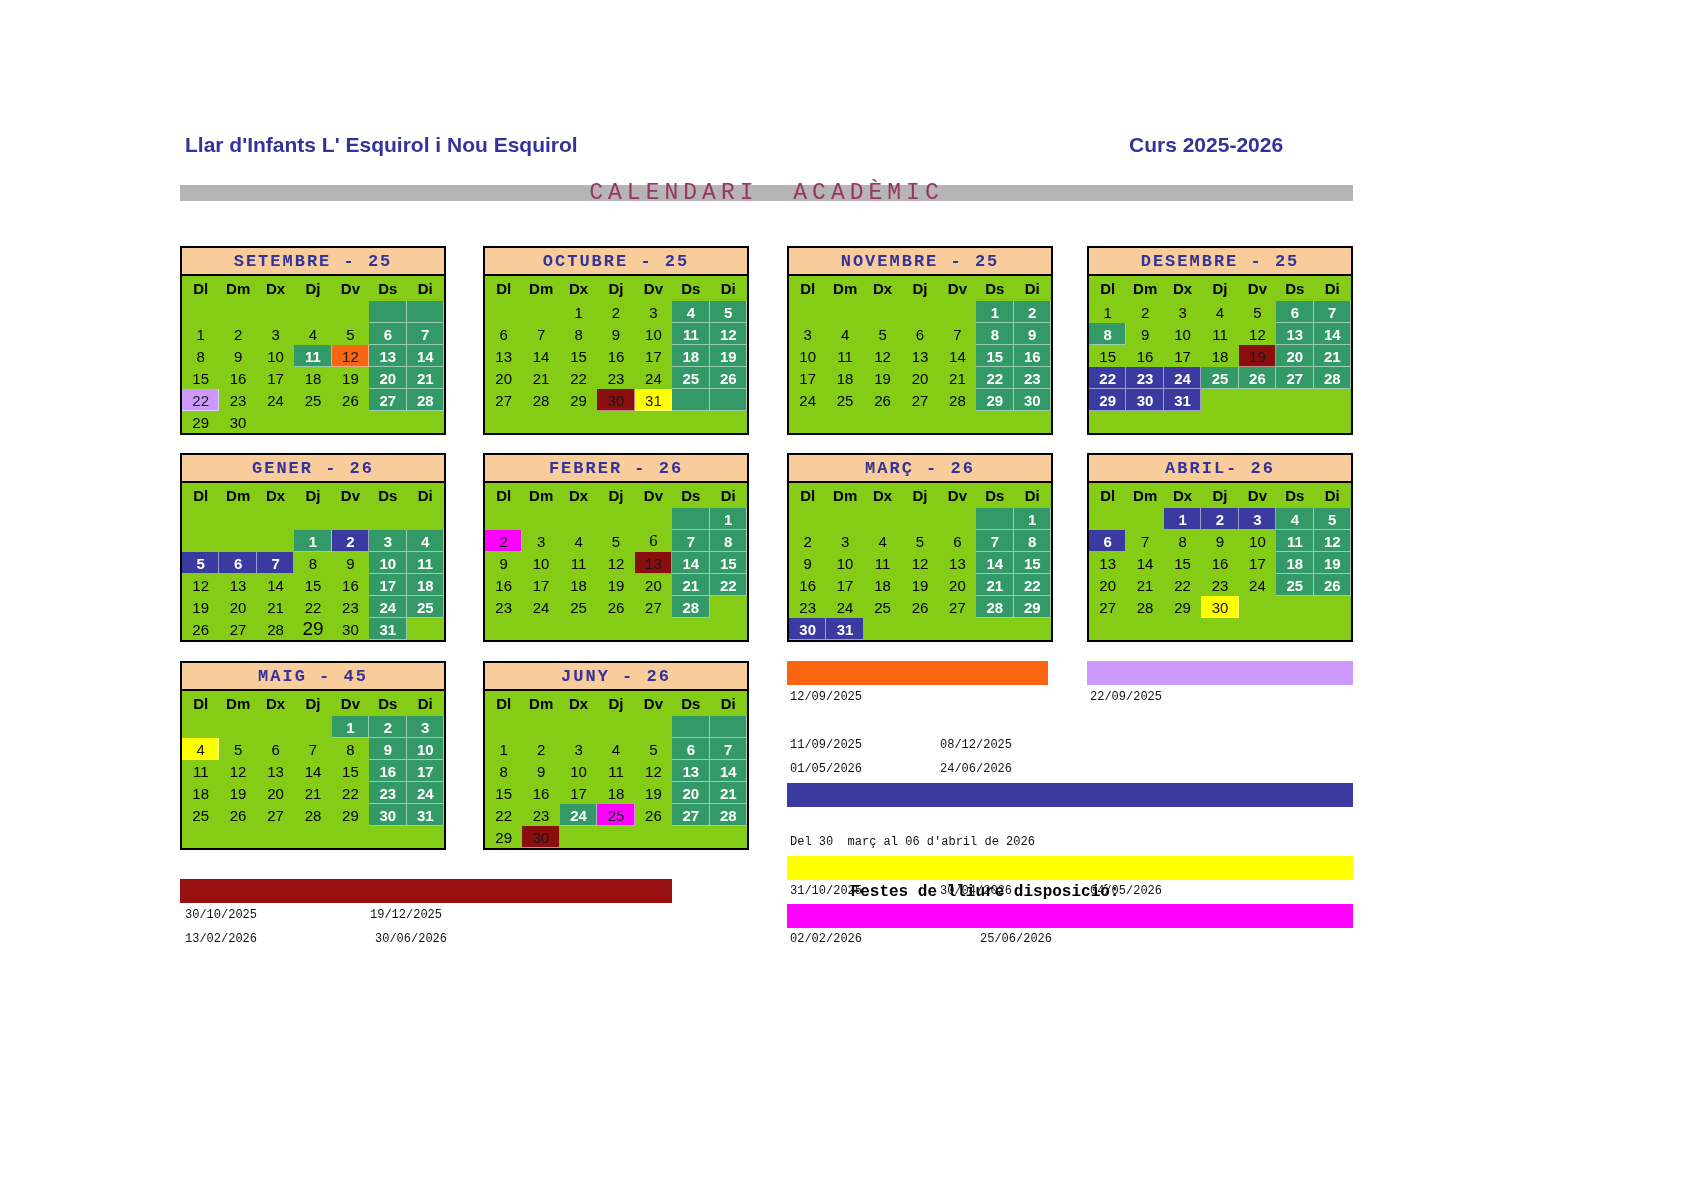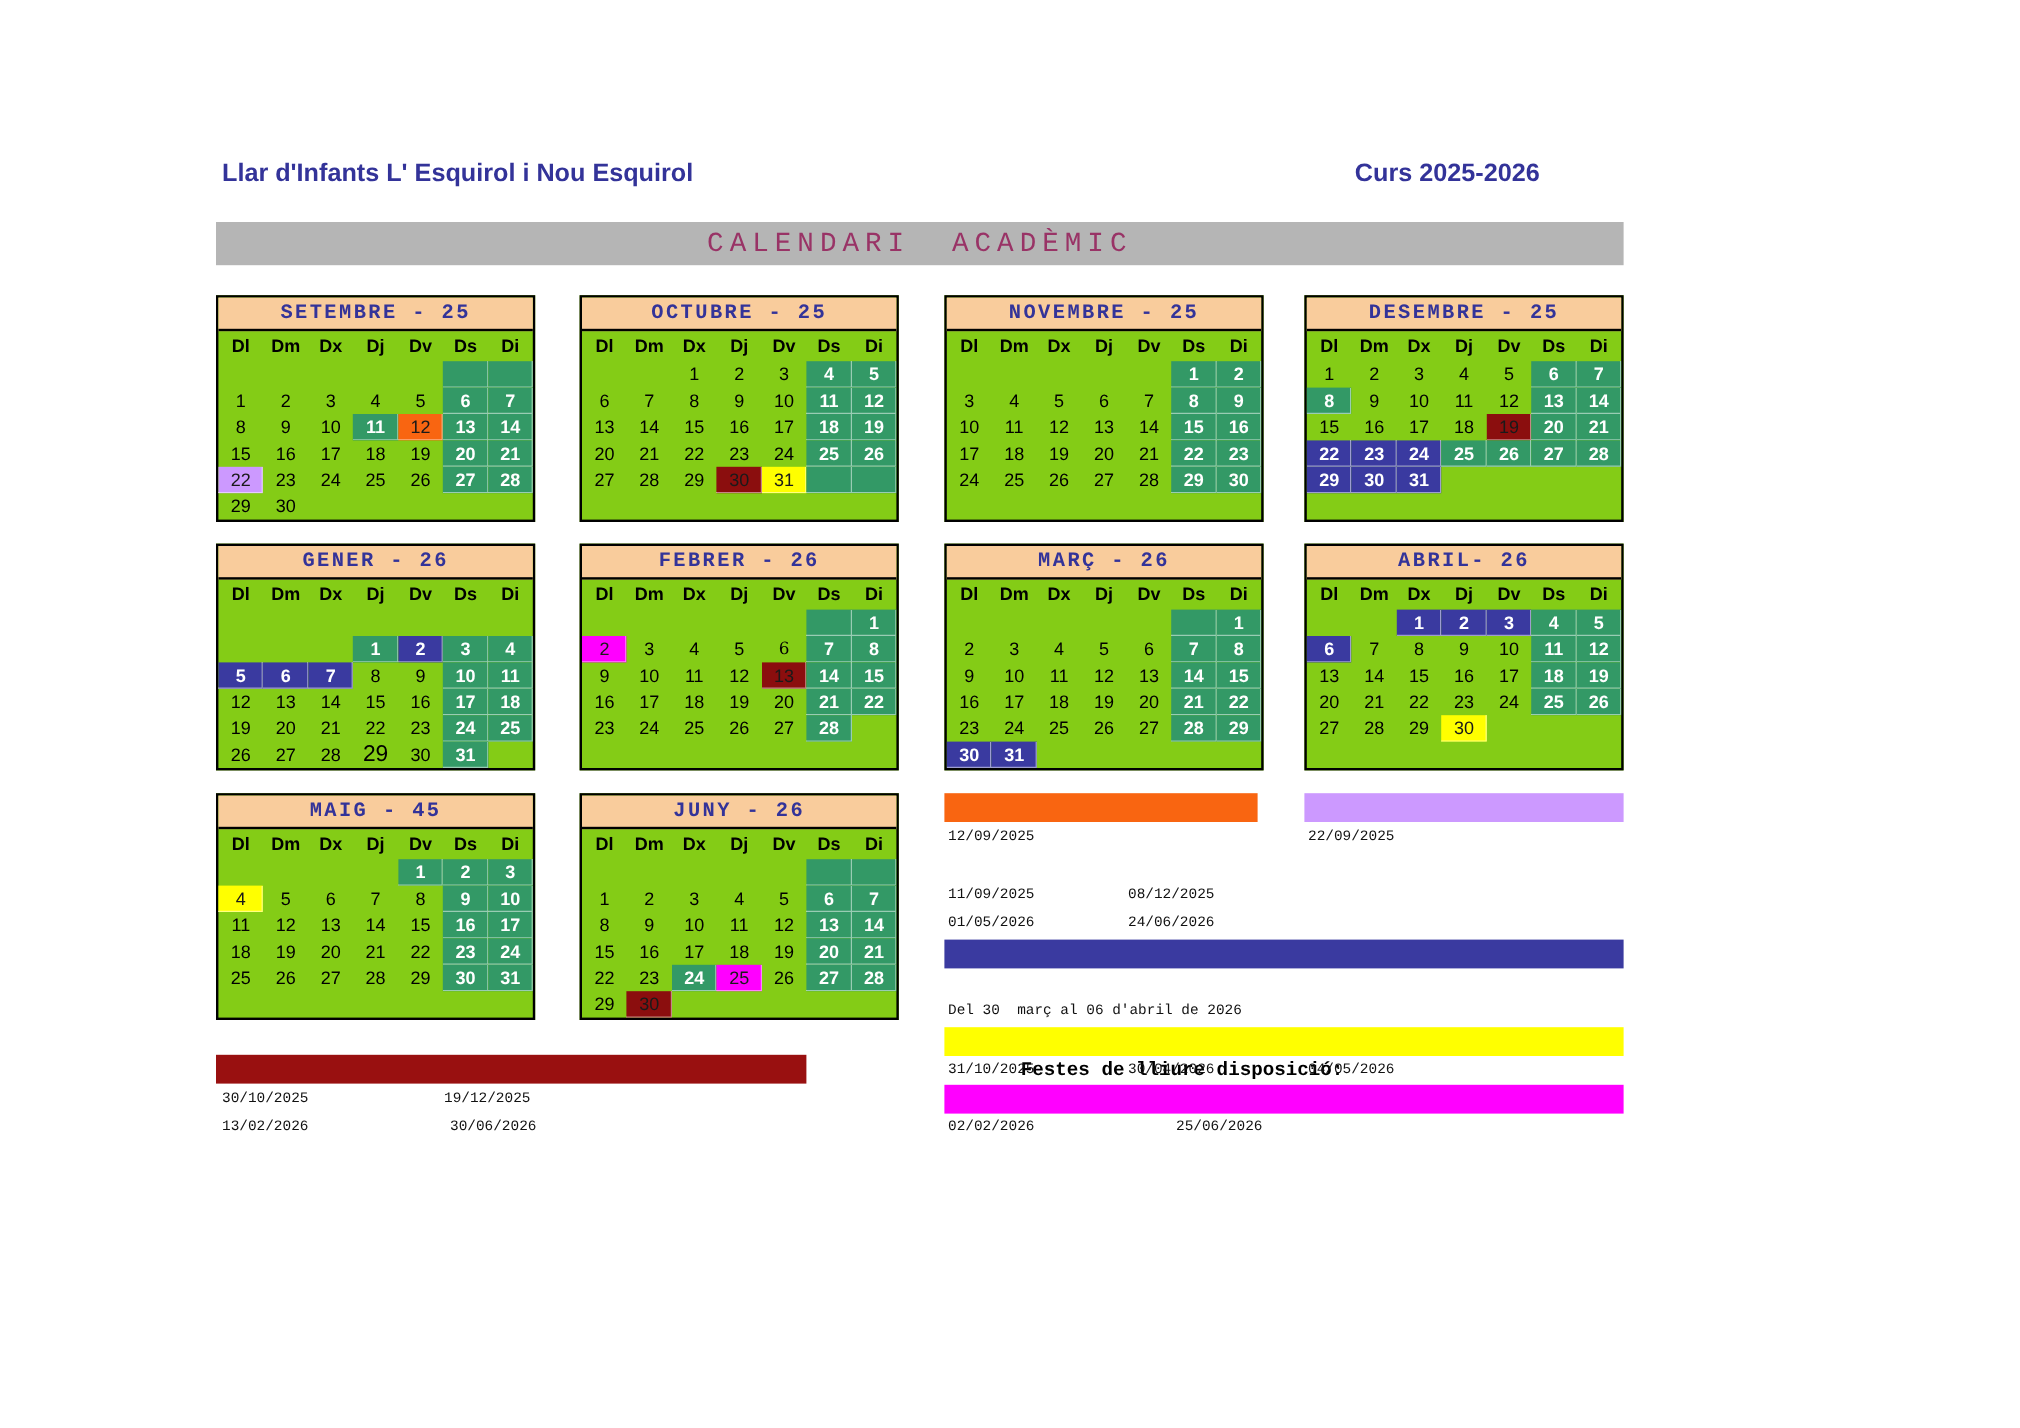--- a/index.html
+++ b/index.html
@@ -1,21 +1,21 @@
 <!DOCTYPE html>
 <html style="--navy: #333399; --plum: #993366; --gray_banner: #B5B5B5; --peach: #F9CC9C; --orange_banner: #F96511; --lilac_banner: #CC99FF; --green_banner: #339966; --blue_banner: #3A3AA0; --yellow_banner: #FFFF00; --magenta_banner: #FF00FF; --ampa_banner: #991010;"><head>
 <meta charset="utf-8">
 <style>
   html,body{margin:0;padding:0;background:#fff;}
   .page{position:relative;width:1683px;height:1190px;background:#ffffff;
         font-family:"Liberation Sans",sans-serif;overflow:hidden;}
   .school-title{position:absolute;left:185px;top:133px;font-size:21px;font-weight:bold;
         color:var(--navy);}
   .curs{position:absolute;left:1129px;top:133px;font-size:21px;font-weight:bold;color:var(--navy);}
-  .gray-banner{position:absolute;left:180px;top:185px;width:1173px;height:36px;
+  .gray-banner{position:absolute;left:180px;top:185px;width:1173px;height:16px;
         background:var(--gray_banner);display:flex;align-items:center;justify-content:center;}
   .gray-banner span{font-family:"Liberation Mono","DejaVu Sans Mono",monospace;font-size:23px;
         letter-spacing:5px;word-spacing:16px;color:var(--plum);}
 
   .month-slot{position:absolute;width:266px;}
   .month{border:2px solid #000;background:#84cc16;}
   .month-title{height:26px;background:var(--peach);border-bottom:2px solid #000;
         display:flex;align-items:center;justify-content:center;
         font-family:"Liberation Mono","DejaVu Sans Mono",monospace;font-weight:bold;
         font-size:17px;letter-spacing:2px;color:var(--navy);white-space:pre;}

